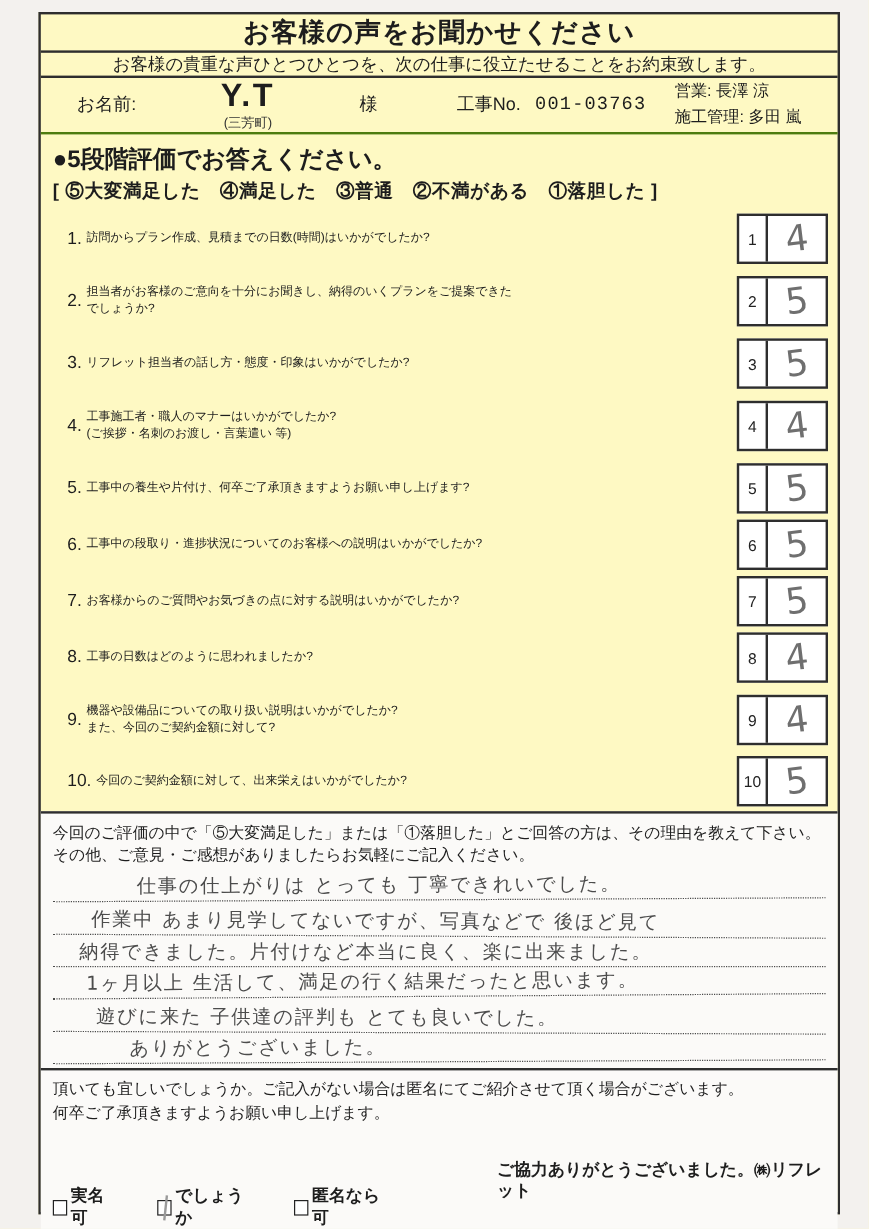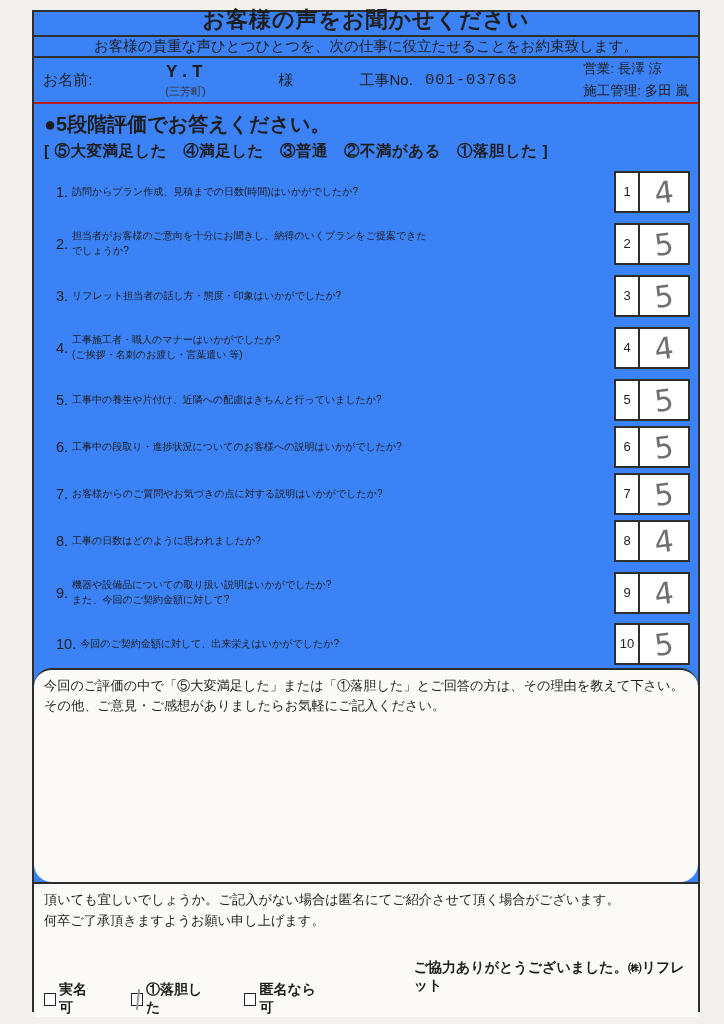--- a/index.html
+++ b/index.html
@@ -5,43 +5,43 @@
   * { margin:0; padding:0; box-sizing:border-box; }
   html,body { width:724px; height:1024px; }
   body {
     background:#f3f1ee;
     font-family:"Liberation Sans", sans-serif;
     color:#1d1d1d;
     position:relative;
   }
   .form {
     position:absolute; left:32px; top:10px; width:668px; height:1002px;
-    background:#3b82f6;
+    background:#fef9c3;
     border:2.5px solid #2e2e2e;
-    display:flex; flex-direction:column;justify-content:center;
+    display:flex; flex-direction:column;
   }
   
   .title-row {
     height:46px; border-bottom:2.5px solid #2e2e2e;
     display:flex; align-items:center; justify-content:center;
     font-size:22px; font-weight:bold; letter-spacing:1px;
   }
   .subtitle-row {
     height:37px; border-bottom:2px solid #2e2e2e;
     display:flex; align-items:center; justify-content:center;
     font-size:14.5px;
   }
   .info-row {
-    height:54px; border-bottom:2px solid #b91c1c;
+    height:54px; border-bottom:2px solid #4d7c0f;
     display:flex; align-items:center;
-    font-size:15px; padding:0 3px;
+    font-size:15px; padding:0 24px;
   }
   .name-label { margin-left:6px; }
   .name-block { width:150px; text-align:center; line-height:1.05; margin-left:18px; }
-  .name-value { font-size:18px; font-weight:bold; letter-spacing:2px; font-family:Liberation Mono, monospace; }
+  .name-value { font-size:27px; font-weight:bold; letter-spacing:2px; font-family:Liberation Sans, sans-serif; }
   .name-note { font-size:11px; color:#333; }
   .honorific { margin-left:18px; }
   .kouji-label { margin-left:66px; }
   .kouji-no { margin-left:12px; font-family:"Liberation Mono", monospace; font-size:15.5px; letter-spacing:1px; }
   .staff-col { margin-left:auto; font-size:13.5px; line-height:1.65; text-align:left; padding-right:6px; }
   
   .scale-block { padding:7px 10px 4px 10px; font-weight:bold; }
   .scale-line1 { font-size:20px; }
   .scale-line2 { font-size:15.5px; margin-top:3px; letter-spacing:0.5px; }
   
@@ -65,21 +65,20 @@
     width:48px; display:flex; align-items:center; justify-content:center;
     font-size:30px; color:#6f6f6f;
     font-family:"DejaVu Sans", sans-serif;
     transform:rotate(-7deg);
   }
   
   .comments {
     border-top:2.5px solid #2e2e2e;
     flex:0 0 214px; padding:6px 10px 0 10px;
     background:#fbfaf8;
-    border-radius:18px;
   }
   .c-instr { font-size:13.2px; line-height:1.5; }
   .c-lines { margin-top:2px; }
   .c-line {
     height:27px; border-bottom:1.5px dotted #4a4a4a;
     font-size:16px; color:#4c4c4c; letter-spacing:1.5px;
     font-family:"DejaVu Sans", sans-serif;
     display:flex; align-items:flex-end; padding-bottom:1px;
     transform-origin:left bottom;
   }
@@ -181,21 +180,21 @@
         </div>
       <div class="rate-box">
           <span class="rate-no">4</span>
           <span class="rate-score">4</span>
         </div>
     </div>
 
     <div class="qrow">
       <div class="q-text-wrap">
           <span class="q-no">5.</span>
-          <span class="q-text">工事中の養生や片付け、近隣への配慮はきちんと行っていましたか?</span>
+          <span class="q-text">工事中の養生や片付け、何卒ご了承頂きますようお願い申し上げます?</span>
         </div>
       <div class="rate-box">
           <span class="rate-no">5</span>
           <span class="rate-score">5</span>
         </div>
     </div>
 
     <div class="qrow">
       <div class="q-text-wrap">
           <span class="q-no">6.</span>
@@ -250,35 +249,43 @@
           <span class="rate-no">10</span>
           <span class="rate-score">5</span>
         </div>
     </div>
 
   </div>
 
   <div class="comments">
     <div class="c-instr">今回のご評価の中で「⑤大変満足した」または「①落胆した」とご回答の方は、その理由を教えて下さい。</div>
     <div class="c-instr">その他、ご意見・ご感想がありましたらお気軽にご記入ください。</div>
+    <div class="c-lines">
+      <div class="c-line">仕事の仕上がりは とっても 丁寧できれいでした。</div>
+      <div class="c-line">作業中 あまり見学してないですが、写真などで 後ほど見て</div>
+      <div class="c-line">納得できました。片付けなど本当に良く、楽に出来ました。</div>
+      <div class="c-line">1ヶ月以上 生活して、満足の行く結果だったと思います。</div>
+      <div class="c-line">遊びに来た 子供達の評判も とても良いでした。</div>
+      <div class="c-line">ありがとうございました。</div>
+    </div>
   </div>
 
   <div class="footer">
     <div class="f-line">頂いても宜しいでしょうか。ご記入がない場合は匿名にてご紹介させて頂く場合がございます。</div>
     <div class="f-line">何卒ご了承頂きますようお願い申し上げます。</div>
     <div class="cb-row">
       <span class="cb-item">
         <span class="cb"></span>
         <span>実名可</span>
       </span>
       <span class="cb-item">
         <span class="cb">
             <span class="cb-mark"></span>
           </span>
-        <span>①落胆した</span>
+        <span>でしょうか</span>
       </span>
       <span class="cb-item">
         <span class="cb"></span>
         <span>匿名なら可</span>
       </span>
       <span class="cb-thanks">ご協力ありがとうございました。㈱リフレット</span>
     </div>
   </div>
 
 </div>

